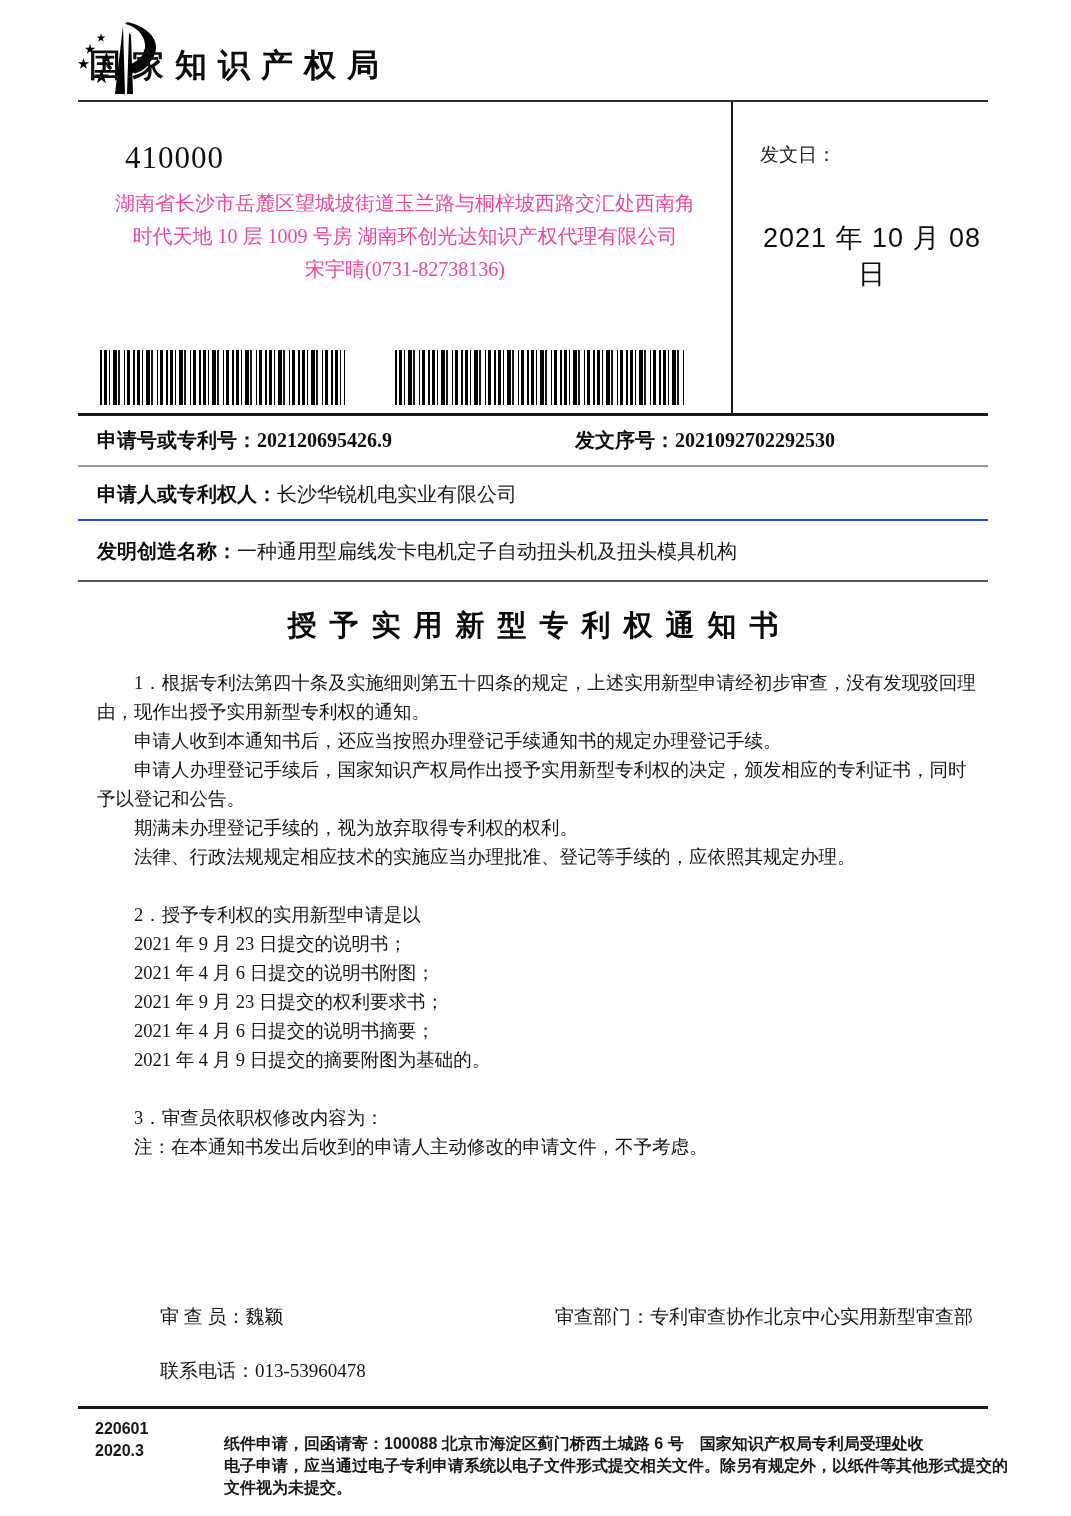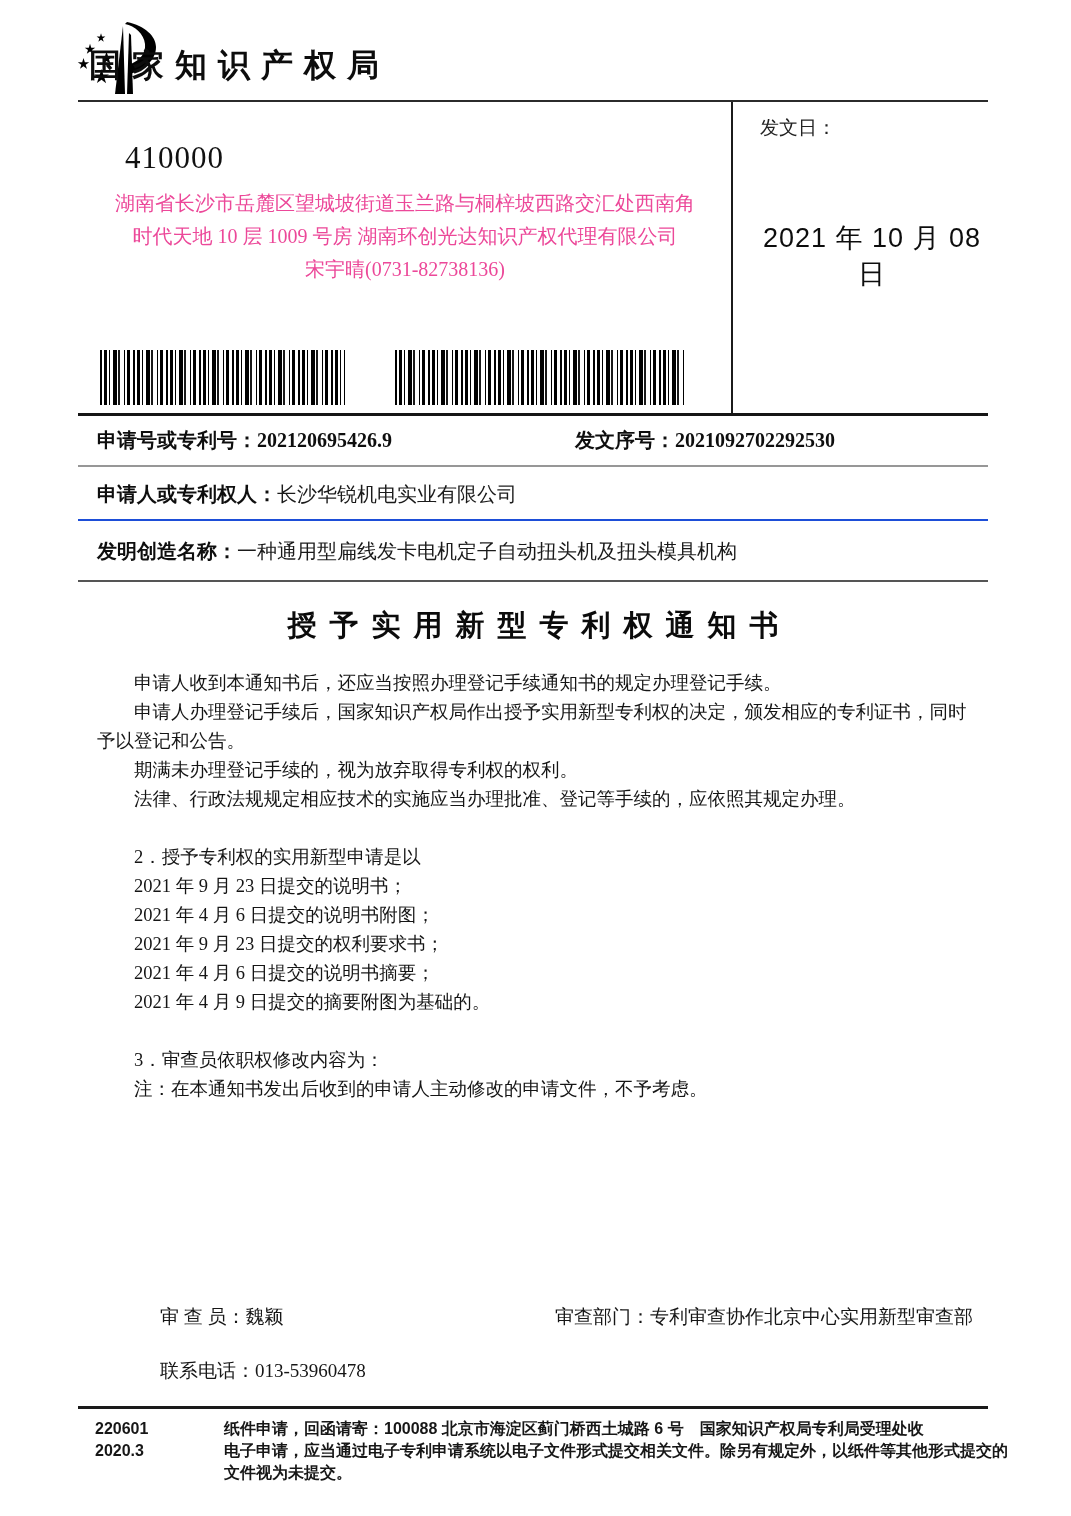--- a/index.html
+++ b/index.html
@@ -44,21 +44,21 @@
       #000 0 2px,#fff 2px 4px,
       #000 4px 7px,#fff 7px 9px,
       #000 9px 10px,#fff 10px 13px,
       #000 13px 17px,#fff 17px 18px,
       #1a1a1a 18px 20px,#fff 20px 24px,
       #000 24px 25px,#fff 25px 27px,
       #000 27px 30px,#fff 30px 33px);
   }
   .barcode1{left:22px;width:245px;}
   .barcode2{left:317px;width:290px;}
-  .date-label{position:absolute;left:682px;top:13px;font-size:19px;color:#222;}
+  .date-label{position:absolute;left:682px;top:40px;font-size:19px;color:#222;}
   .date-value{
     position:absolute;left:678px;top:118px;
     font-family:"Liberation Sans","DejaVu Sans",sans-serif;
     font-size:27px;color:#0d0d0d;letter-spacing:1px;text-align:center;
   }
   
   .info-row{
     position:absolute;left:78px;width:910px;
     display:flex;align-items:center;
     padding-left:19px;box-sizing:border-box;
@@ -91,21 +91,21 @@
   
   .footer{
     position:absolute;left:78px;top:1406px;width:910px;
     border-top:3px solid #1a1a1a;
     padding-top:9px;box-sizing:border-box;
     display:flex;
     font-family:"Liberation Sans","DejaVu Sans",sans-serif;
     font-weight:600;font-size:16px;line-height:22px;color:#171717;gap:16px;
   }
   .footer .codes{width:113px;padding-left:17px;box-sizing:content-box;flex:none;}
-  .footer .notes{width:790px;flex:none;}
+  .footer .notes{width:790px;flex:none;margin-top:15px;}
 </style>
 </head>
 <body>
 
 <div class="page">
 
   <div class="logo">
     <span class="star s1">★</span>
     <span class="star s2">★</span>
     <span class="star s3">★</span>
@@ -152,20 +152,21 @@
 
   <div class="info-row row3">
     <span class="lbl">发明创造名称：</span>
       <span class="val">一种通用型扁线发卡电机定子自动扭头机及扭头模具机构</span>
   </div>
 
   <div class="notice-title">授予实用新型专利权通知书</div>
 
   <div class="body-block">
 
+      <p class="para">1．根据专利法第四十条及实施细则第五十四条的规定，上述实用新型申请经初步审查，没有发现驳回理由，现作出授予实用新型专利权的通知。</p>
 
       <p class="para">申请人收到本通知书后，还应当按照办理登记手续通知书的规定办理登记手续。</p>
 
       <p class="para">申请人办理登记手续后，国家知识产权局作出授予实用新型专利权的决定，颁发相应的专利证书，同时予以登记和公告。</p>
 
       <p class="para">期满未办理登记手续的，视为放弃取得专利权的权利。</p>
 
       <p class="para">法律、行政法规规定相应技术的实施应当办理批准、登记等手续的，应依照其规定办理。</p>
 
       <p class="para gap">2．授予专利权的实用新型申请是以</p>

